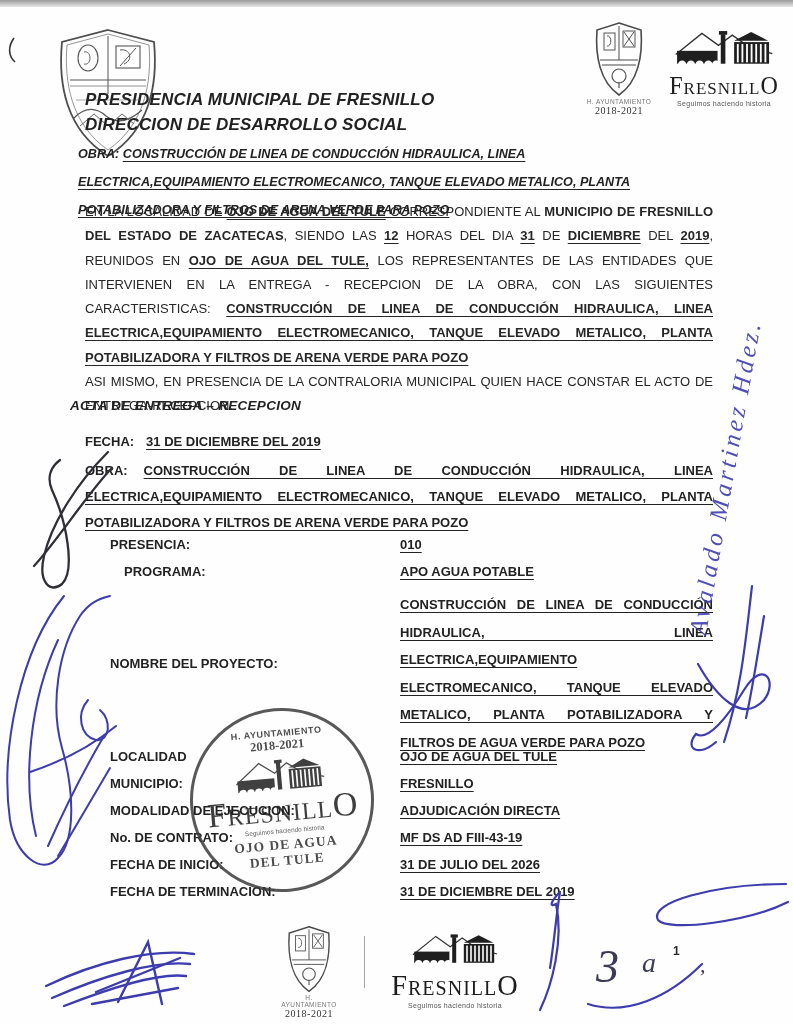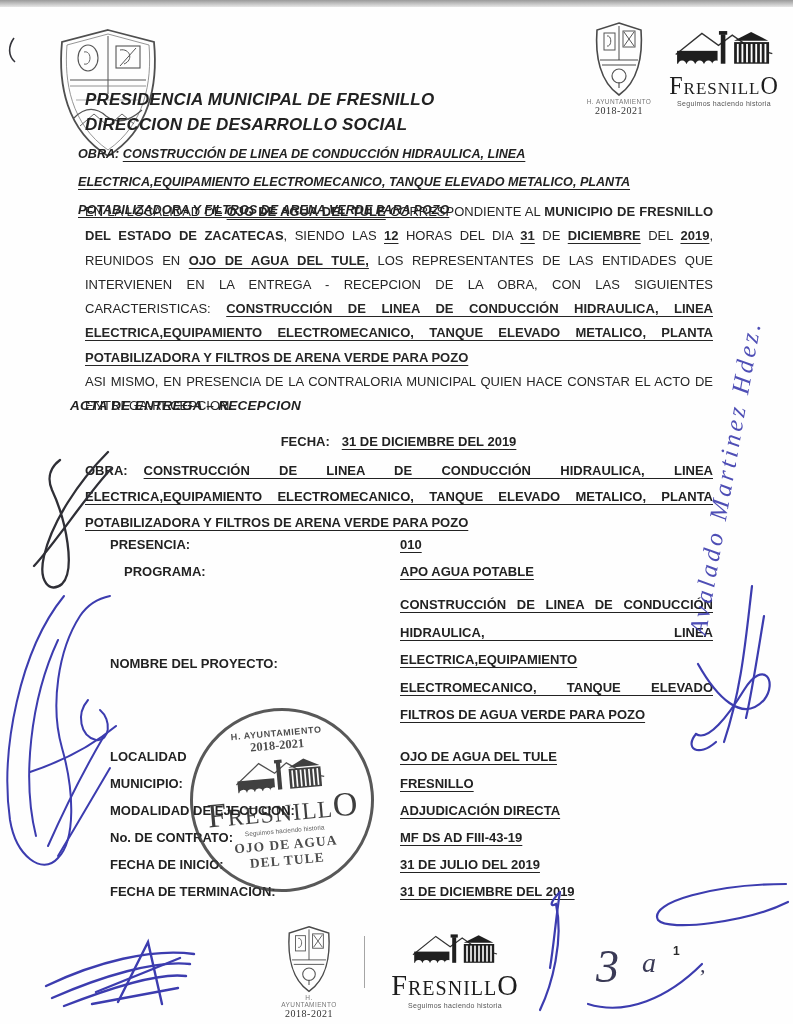--- a/index.html
+++ b/index.html
@@ -9,21 +9,21 @@
         background:linear-gradient(#9a9a9a,#e6e6e6);}
   .abs{position:absolute;}
   .b{font-weight:bold;}
   .u{text-decoration:underline;text-underline-offset:3px;}
   .bu{font-weight:bold;text-decoration:underline;text-underline-offset:3px;}
   .center{text-align:left;font-style:italic;}
   .title-line{font-size:17px;font-weight:bold;letter-spacing:0.2px;}
   .obra-head{font-size:12.6px;font-weight:bold;line-height:28px;}
   .body-par{font-size:13px;line-height:24.3px;text-align:justify;color:#262626;}
   .acta-title{font-size:13.5px;font-weight:bold;letter-spacing:0.3px;}
-  .fecha-line{font-size:13px;font-weight:bold;text-align:center;}
+  .fecha-line{font-size:13px;font-weight:bold;text-align:left;}
   .obra2{font-size:13px;font-weight:bold;line-height:26px;text-align:justify;}
   .flabel{font-size:13px;font-weight:bold;white-space:nowrap;}
   .fvalue{font-size:13px;font-weight:bold;text-decoration:underline;
           text-underline-offset:3px;white-space:nowrap;}
   .proj-line{font-size:13px;font-weight:bold;text-decoration:underline;
           text-underline-offset:3px;line-height:27.6px;text-align:left;}
   .proj-line.stretch{text-align:justify;text-align-last:justify;}
   
   .fres-word{font-family:"Liberation Serif",serif;font-weight:400;color:#1d1d1d;
              display:flex;align-items:baseline;justify-content:center;letter-spacing:1px;}
@@ -152,37 +152,38 @@
 
   <div class="abs flabel" style="left:124px;top:564px">PROGRAMA:</div>
   <div class="abs fvalue" style="left:400px;top:564px">APO AGUA POTABLE</div>
 
   <div class="abs flabel" style="left:110px;top:656px">NOMBRE DEL PROYECTO:</div>
   <div class="abs" style="left:400px;top:591px;width:313px">
     <div class="proj-line stretch">CONSTRUCCIÓN DE LINEA DE CONDUCCIÓN</div>
     <div class="proj-line stretch">HIDRAULICA, LINEA</div>
     <div class="proj-line">ELECTRICA,EQUIPAMIENTO</div>
     <div class="proj-line stretch">ELECTROMECANICO, TANQUE ELEVADO</div>
+    <div class="proj-line stretch">METALICO, PLANTA POTABILIZADORA Y</div>
     <div class="proj-line">FILTROS DE AGUA VERDE PARA POZO</div>
   </div>
 
   <div class="abs flabel" style="left:110px;top:749px">LOCALIDAD</div>
   <div class="abs fvalue" style="left:400px;top:749px">OJO DE AGUA DEL TULE</div>
 
   <div class="abs flabel" style="left:110px;top:776px">MUNICIPIO:</div>
   <div class="abs fvalue" style="left:400px;top:776px">FRESNILLO</div>
 
   <div class="abs flabel" style="left:110px;top:803px">MODALIDAD DE EJECUCION:</div>
   <div class="abs fvalue" style="left:400px;top:803px">ADJUDICACIÓN DIRECTA</div>
 
   <div class="abs flabel" style="left:110px;top:830px">No. DE CONTRATO:</div>
   <div class="abs fvalue" style="left:400px;top:830px">MF DS AD FIII-43-19</div>
 
   <div class="abs flabel" style="left:110px;top:857px">FECHA DE INICIO:</div>
-  <div class="abs fvalue" style="left:400px;top:857px">31 DE JULIO DEL 2019</div>
+  <div class="abs fvalue" style="left:400px;top:857px">31 DE JULIO DEL 2026</div>
 
   <div class="abs flabel" style="left:110px;top:884px">FECHA DE TERMINACION:</div>
   <div class="abs fvalue" style="left:400px;top:884px">31 DE DICIEMBRE DEL 2019</div>
 
   <div class="stamp">
     <div class="s1">H. AYUNTAMIENTO</div>
     <div class="s2">2018-2021</div>
     <svg width="96" height="42" viewBox="0 0 220 100" style="margin-top:2px">
       <use href="#skyline-def"></use>
     </svg>

